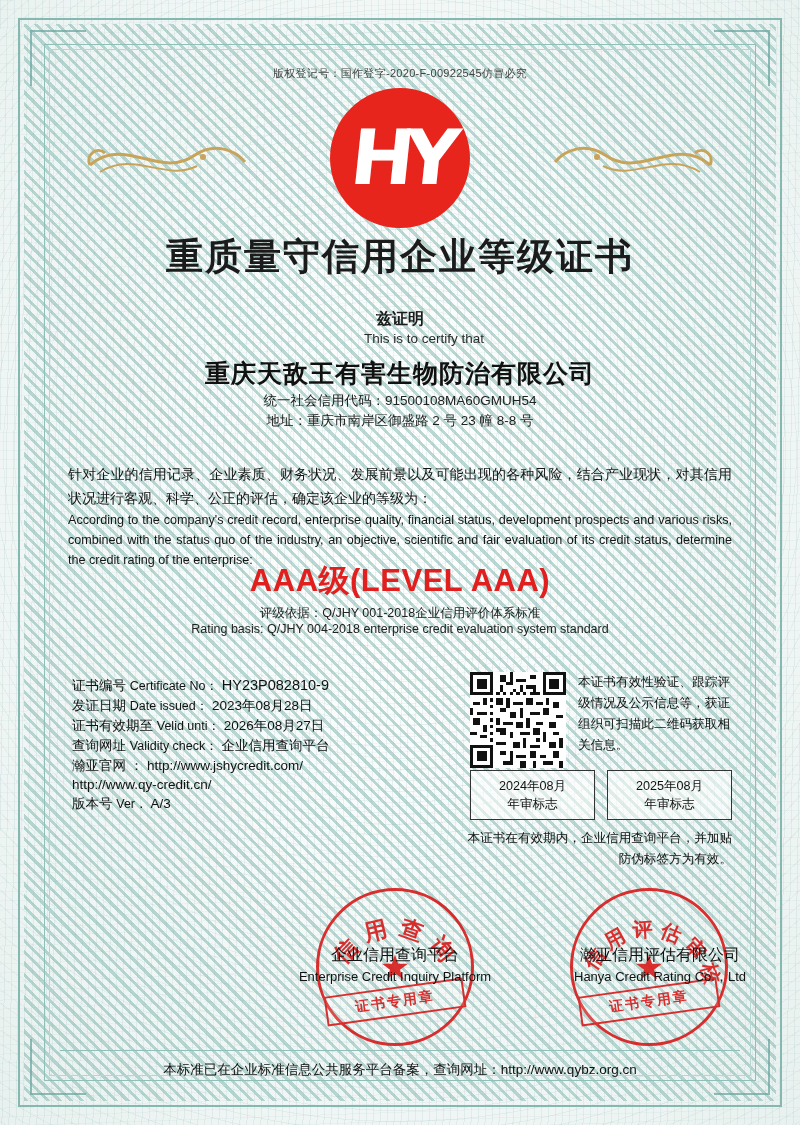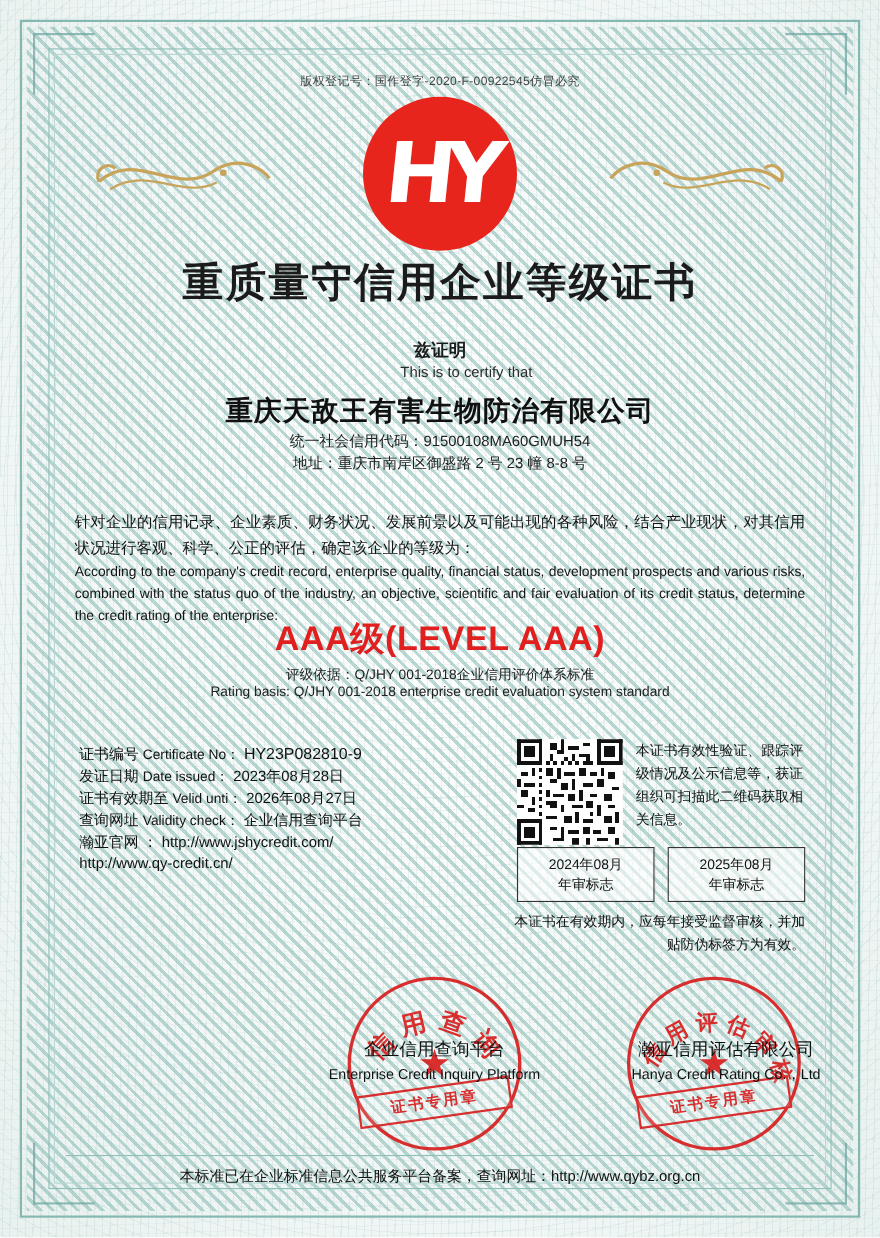--- a/index.html
+++ b/index.html
@@ -270,21 +270,21 @@
       <span>地址：</span><span>重庆市南岸区御盛路 2 号 23 幢 8-8 号</span>
     </div>
 
     <div class="body-text">
       <div>针对企业的信用记录、企业素质、财务状况、发展前景以及可能出现的各种风险，结合产业现状，对其信用状况进行客观、科学、公正的评估，确定该企业的等级为：</div>
       <div class="en">According to the company's credit record, enterprise quality, financial status, development prospects and various risks, combined with the status quo of the industry, an objective, scientific and fair evaluation of its credit status, determine the credit rating of the enterprise:</div>
     </div>
 
     <div class="level">AAA级(LEVEL AAA)</div>
     <div class="basis-cn">评级依据：Q/JHY 001-2018企业信用评价体系标准</div>
-    <div class="basis-en">Rating basis: Q/JHY 001-2018 enterprise credit evaluation system standard</div>
+    <div class="basis-en">Rating basis: Q/JHY 004-2018 enterprise credit evaluation system standard</div>
 
     <div class="info">
       <div class="row">
         <span class="lbl-cn">证书编号</span>
         <span class="lbl-en">Certificate No：</span>
         <span class="val big">HY23P082810-9</span>
       </div>
       <div class="row">
         <span class="lbl-cn">发证日期</span>
         <span class="lbl-en">Date issued：</span>
@@ -300,20 +300,25 @@
         <span class="lbl-en">Validity check：</span>
         <span class="val">企业信用查询平台</span>
       </div>
       <div class="row">
         <span class="lbl-cn">瀚亚官网</span>
         <span>：</span>
         <span class="val">http://www.jshycredit.com/</span>
       </div>
       <div class="row">
         <span class="val">http://www.qy-credit.cn/</span>
+      </div>
+      <div class="row">
+        <span class="lbl-cn">版本号</span>
+        <span class="lbl-en">Ver．</span>
+        <span class="val">A/3</span>
       </div>
     </div>
 
     <div class="qr">
       <svg width="96" height="96" viewBox="0 0 29 29" shape-rendering="crispEdges">
         <rect width="29" height="29" fill="#fff"></rect>
         <g fill="#111">
 
           <rect x="0" y="0" width="7" height="1"></rect>
             <rect x="0" y="6" width="7" height="1"></rect>
@@ -420,21 +425,21 @@
       <div class="year-box">
         <span>2024年08月</span>
         <span>年审标志</span>
       </div>
       <div class="year-box">
         <span>2025年08月</span>
         <span>年审标志</span>
       </div>
     </div>
 
-    <div class="year-note">本证书在有效期内，应每年接受监督审核，并加贴防伪标签方为有效。</div>
+    <div class="year-note">本证书在有效期内，企业信用查询平台，并加贴防伪标签方为有效。</div>
 
     <div class="seal left">
       <svg class="arc" viewBox="0 0 152 152">
         <defs>
             <path id="arcL" d="M22,86 A56,56 0 0 1 130,86" fill="none"></path>
           </defs>
         <text font-size="23" font-weight="bold" fill="#d81f1f" letter-spacing="9">
           <textPath href="#arcL" startOffset="8%">信用查询</textPath>
         </text>
       </svg>

